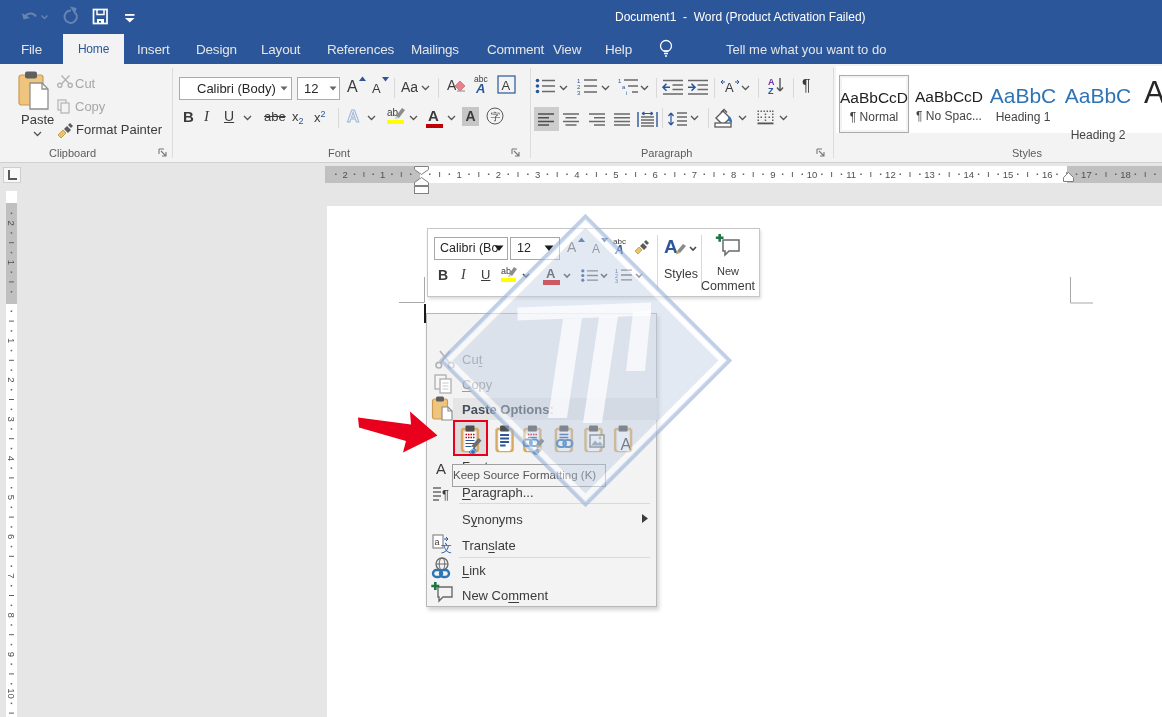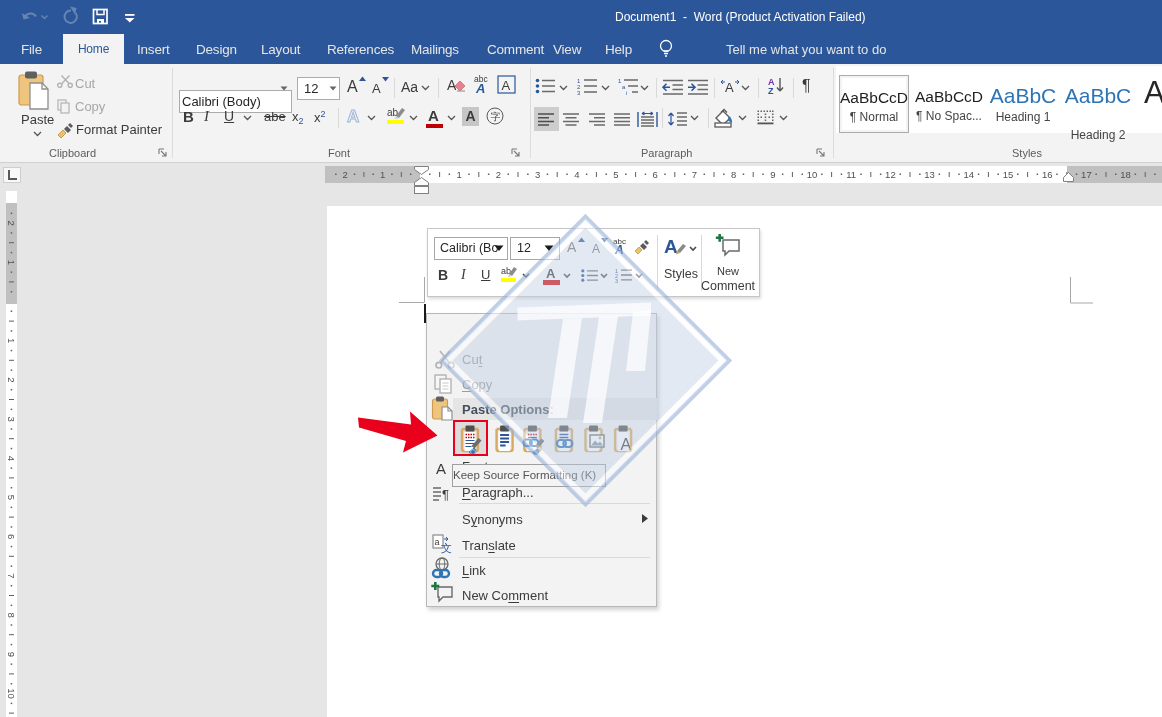--- a/index.html
+++ b/index.html
@@ -141,21 +141,21 @@
     <path d="M 12,2 l 2,-2 l 3,3 l -2,2 z" fill="#5b5b5b"></path>
   </svg>
   <div class="btxt" style="left:76px;top:58px;color:#3b3b3b;">Format Painter</div>
   <div class="glabel" style="left:49px;">Clipboard</div>
   <svg class="dl" style="left:158px;top:84px;">
       <g stroke="#777" stroke-width="1.1" fill="none">
         <path d="M 1,1 l 5,0 M 1,1 l 0,5 M 3,3 l 5,5 M 8,4 l 0,4 l -4,0"></path>
       </g>
     </svg>
 
-  <div class="combo" style="left:179px;top:26px;width:113px;height:23px;line-height:21px;padding-left:2px;">Calibri (Body)</div>
+  <div class="combo" style="left:179px;top:13px;width:113px;height:23px;line-height:21px;padding-left:17px;">Calibri (Body)</div>
   <svg width="9" height="6" style="left:280px;top:22px;">
       <path d="M 0.5,0.5 l 3.5,4 l 3.5,-4 z" fill="#666"></path>
     </svg>
   <div class="combo" style="left:297px;top:13px;width:43px;height:23px;line-height:21px;padding-left:6px;">12</div>
   <svg width="9" height="6" style="left:329px;top:22px;">
       <path d="M 0.5,0.5 l 3.5,4 l 3.5,-4 z" fill="#666"></path>
     </svg>
 
   <div class="btxt" style="left:347px;top:14px;font-size:16px;color:#3b3b3b;">A</div>
   <svg width="8" height="6" style="left:359px;top:12px;">

